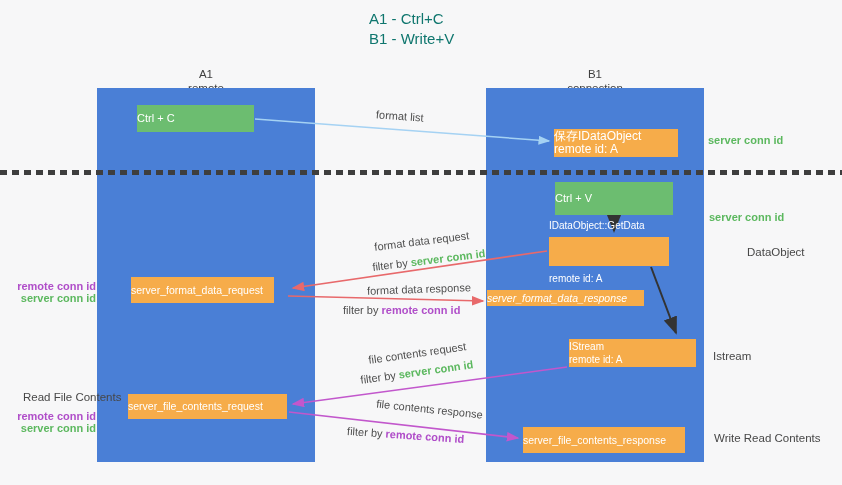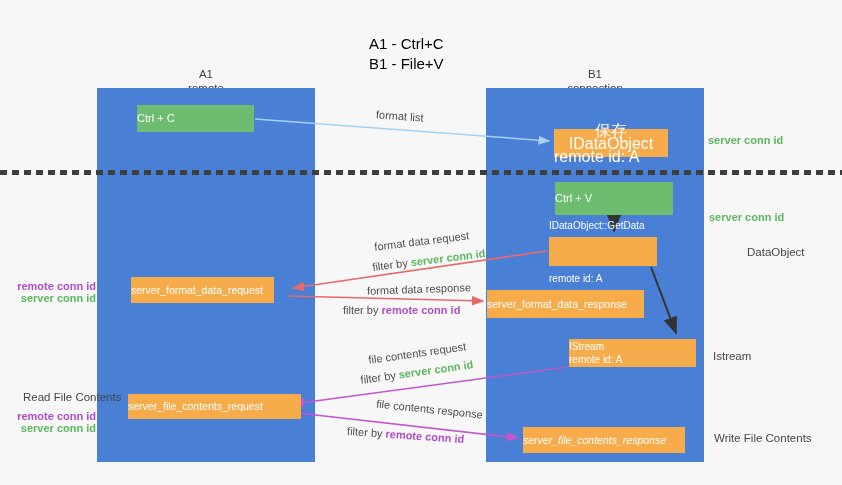--- a/index.html
+++ b/index.html
@@ -1,54 +1,54 @@
 <!DOCTYPE html>
 <html><head>
 <meta charset="utf-8">
 <style>
   html,body{margin:0;padding:0;}
   .canvas{
     position:relative;width:842px;height:485px;background:#f7f7f8;overflow:hidden;
     font-family:"Liberation Sans","DejaVu Sans",sans-serif;color:#3f3f3f;
   }
-  .title{position:absolute;left:369px;top:9px;font-size:15px;line-height:20px;color:#000000;margin-top:25px;}
+  .title{position:absolute;left:369px;top:9px;font-size:15px;line-height:20px;color:#0f766e;}
   .lane-header{position:absolute;top:67px;width:218px;text-align:center;font-size:11.5px;line-height:14px;color:#3f3f3f;}
   .lane-header.a1{left:97px;} .lane-header.b1{left:486px;}
   .lane{position:absolute;top:88px;width:218px;height:374px;background:#4a7fd6;}
   .lane.a1{left:97px;} .lane.b1{left:486px;}
   .divider{position:absolute;left:0;top:170px;width:842px;height:5px;z-index:3;
     background:repeating-linear-gradient(to right,#3e3e3e 0 7px,rgba(0,0,0,0) 7px 12px);}
   .arrows{position:absolute;left:0;top:0;z-index:4;pointer-events:none;}
   .node{position:absolute;z-index:5;display:flex;flex-direction:column;justify-content:center;
     align-items:flex-start;text-align:center;color:#fff;font-size:10.5px;line-height:13px;}
   .green{background:#6cbd70;}
   .orange{background:#f6ac4a;}
   .n-ctrlc{left:137px;top:105px;width:117px;height:27px;font-size:11px;}
-  .n-save{left:554px;top:129px;width:114px;height:28px;font-size:16px;}
+  .n-save{left:554px;top:129px;width:124px;height:28px;font-size:12px;}
   .n-ctrlv{left:555px;top:182px;width:118px;height:33px;font-size:11px;}
-  .n-getdata{left:549px;top:237px;width:108px;height:29px;font-size:10px;gap:40px;}
+  .n-getdata{left:549px;top:237px;width:120px;height:29px;font-size:10px;gap:40px;}
   .n-fmtreq{left:131px;top:277px;width:143px;height:26px;}
-  .n-fmtresp{left:487px;top:290px;width:157px;height:28px;}
+  .n-fmtresp{left:487px;top:290px;width:157px;height:16px;font-style:italic;}
   .n-istream{left:569px;top:339px;width:127px;height:28px;font-size:10px;}
-  .n-filereq{left:128px;top:394px;width:173px;height:25px;}
-  .n-fileresp{left:523px;top:427px;width:162px;height:26px;font-style:italic;}
+  .n-filereq{left:128px;top:394px;width:159px;height:25px;}
+  .n-fileresp{left:523px;top:427px;width:162px;height:26px;}
   .edge-label{position:absolute;z-index:6;font-size:11px;color:#4f4f4f;white-space:nowrap;}
   .side-label{position:absolute;z-index:6;font-size:11.5px;color:#474747;white-space:nowrap;}
   .grn{color:#5cb85f;font-weight:bold;}
   .pur{color:#b04ec9;font-weight:bold;}
   .pair{position:absolute;z-index:6;width:84px;text-align:right;font-size:11px;line-height:12px;white-space:nowrap;}
 </style>
 </head>
 <body>
 
 <div class="canvas">
 
   <div class="title">
     <div>A1 - Ctrl+C</div>
-    <div>B1 - File+V</div>
+    <div>B1 - Write+V</div>
   </div>
 
   <div class="lane-header a1">
     <div>A1</div>
     <div>remote</div>
   </div>
   <div class="lane-header b1">
     <div>B1</div>
     <div>connection</div>
   </div>
@@ -132,21 +132,21 @@
 
   <div class="edge-label" style="left:376px;top:403px;transform:rotate(6deg);">file contents response</div>
   <div class="edge-label" style="left:347px;top:429px;transform:rotate(4deg);">
     <span>filter by </span><span class="pur">remote conn id</span>
   </div>
 
   <div class="side-label grn" style="left:708px;top:134px;font-size:11px;">server conn id</div>
   <div class="side-label grn" style="left:709px;top:211px;font-size:11px;">server conn id</div>
   <div class="side-label" style="left:747px;top:246px;">DataObject</div>
   <div class="side-label" style="left:713px;top:350px;">Istream</div>
-  <div class="side-label" style="left:714px;top:432px;">Write File Contents</div>
+  <div class="side-label" style="left:714px;top:432px;">Write Read Contents</div>
 
   <div class="pair" style="left:12px;top:280px;">
     <div class="pur">remote conn id</div>
     <div class="grn">server conn id</div>
   </div>
   <div class="side-label" style="left:6px;top:391px;margin-left:17px;">Read File Contents</div>
   <div class="pair" style="left:12px;top:410px;">
     <div class="pur">remote conn id</div>
     <div class="grn">server conn id</div>
   </div>

